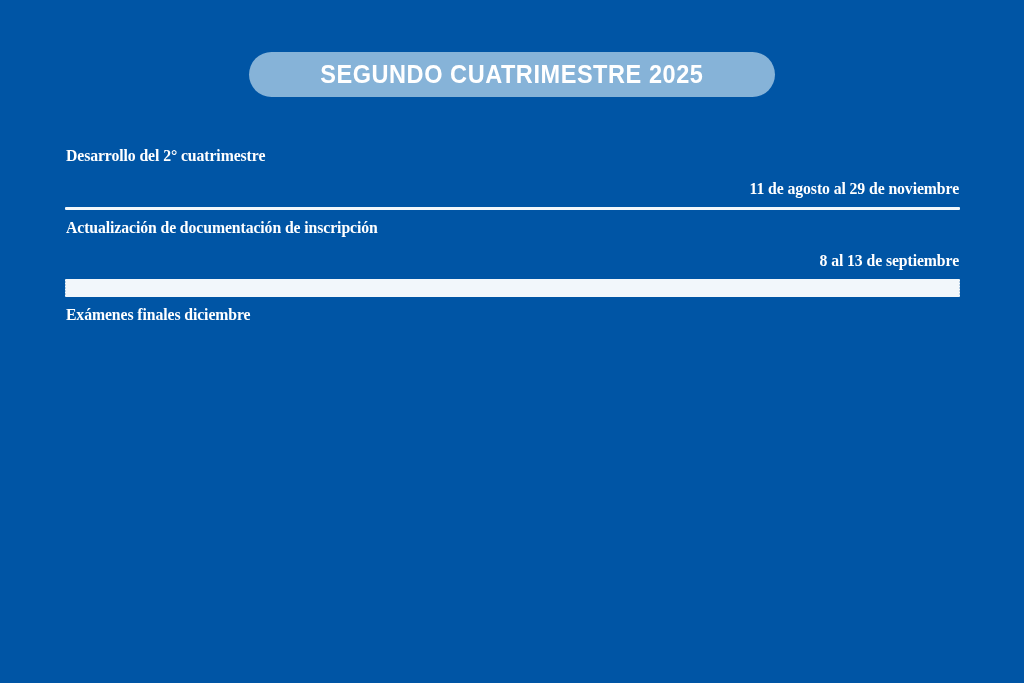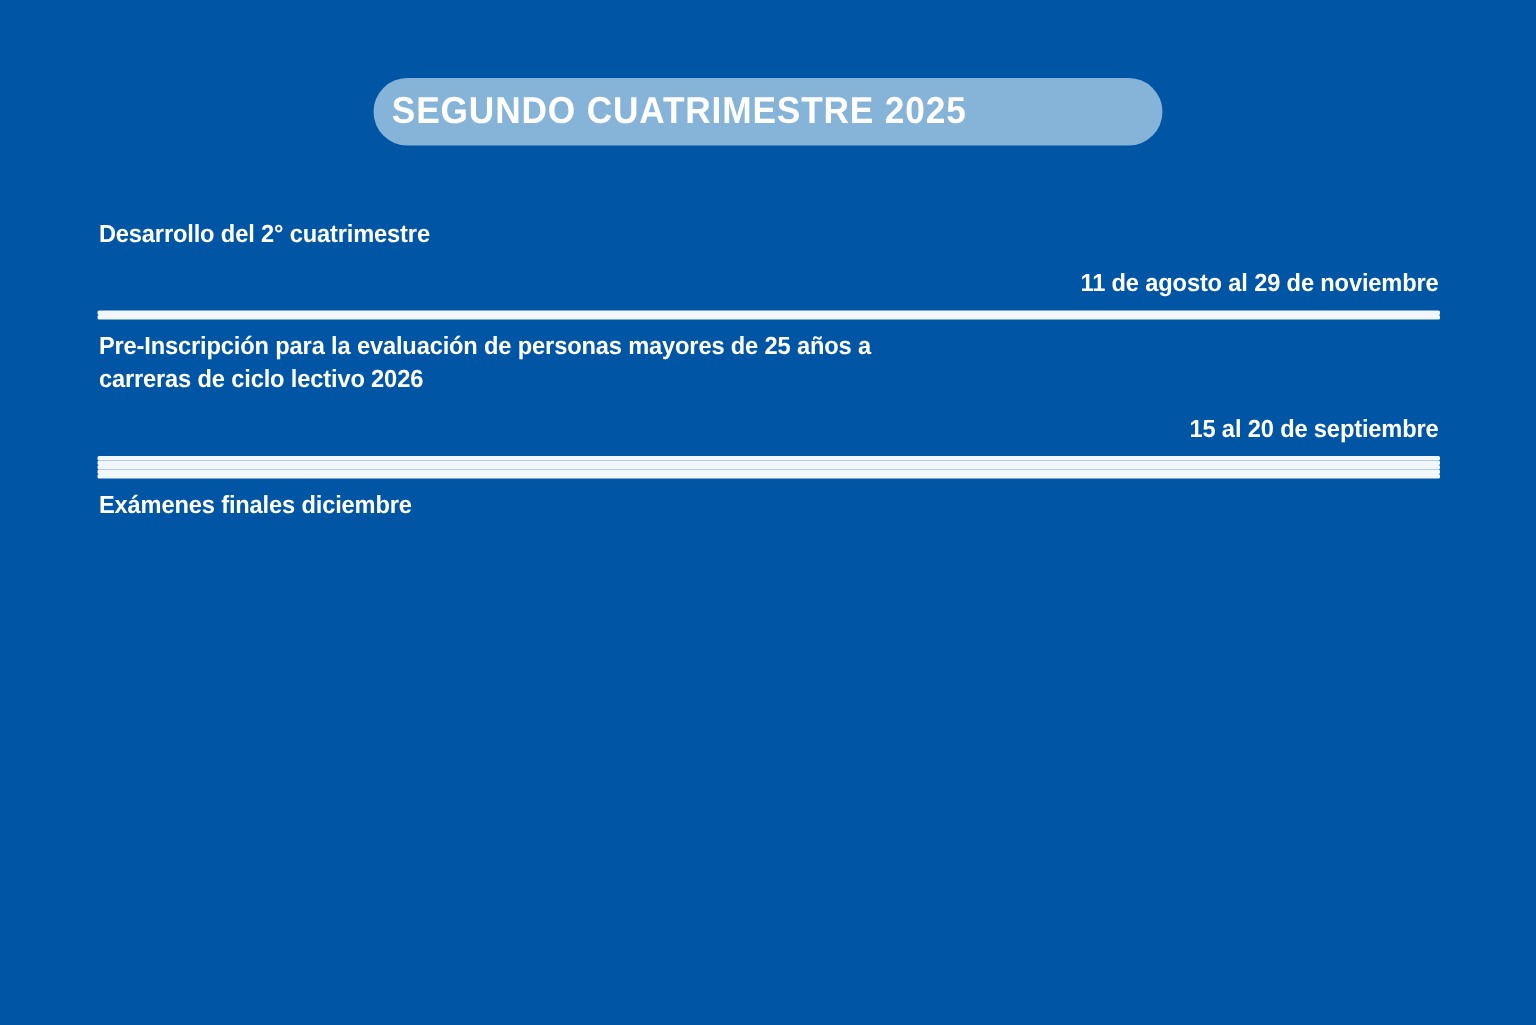--- a/index.html
+++ b/index.html
@@ -33,21 +33,21 @@
     display: flex;
     justify-content: center;
   }
   .title-pill {
     width: 526px;
     height: 45px;
     border-radius: 23px;
     background: #86b3d8;
     display: flex;
     align-items: center;
-    justify-content: flex-start;
+    justify-content: center;
     box-sizing: border-box;
   }
   .title-text {
     color: #ffffff;
     font-size: 25px;
     font-weight: bold;
     letter-spacing: 0.6px;
     text-transform: uppercase;
     transform: scaleX(0.94);
     transform-origin: center;
@@ -59,20 +59,21 @@
   .schedule {
     position: absolute;
     left: 65px;
     top: 138px;
     width: 895px;
   }
 
   .row {
     position: relative;
     box-sizing: border-box;
+    font-family: Liberation Serif, serif;
   }
 
   .row-label {
     color: #ffffff;
     font-size: 16.5px;
     font-weight: bold;
     letter-spacing: -0.1px;
     line-height: 22px;
     transform: scaleX(0.955);
     transform-origin: left center;
@@ -119,27 +120,26 @@
   </div>
 
   <div class="schedule">
 
     <div class="row row-1">
       <div class="row-label">Desarrollo del 2° cuatrimestre</div>
       <div class="row-date">11 de agosto al 29 de noviembre</div>
     </div>
     <div class="rule"></div>
 
+    <div class="row">
+      <div class="row-label">Actualización de documentación de inscripción</div>
+      <div class="row-date">8 al 13 de septiembre</div>
+    </div>
     <div class="rule"></div>
 
-    <div class="row">
-      <div class="row-label">Pre-Inscripción para la evaluación de personas mayores de 25 años a
-carreras de ciclo lectivo 2026</div>
-      <div class="row-date">15 al 20 de septiembre</div>
-    </div>
     <div class="rule"></div>
 
     <div class="rule"></div>
 
     <div class="rule"></div>
 
     <div class="rule"></div>
 
     <div class="rule"></div>
 

